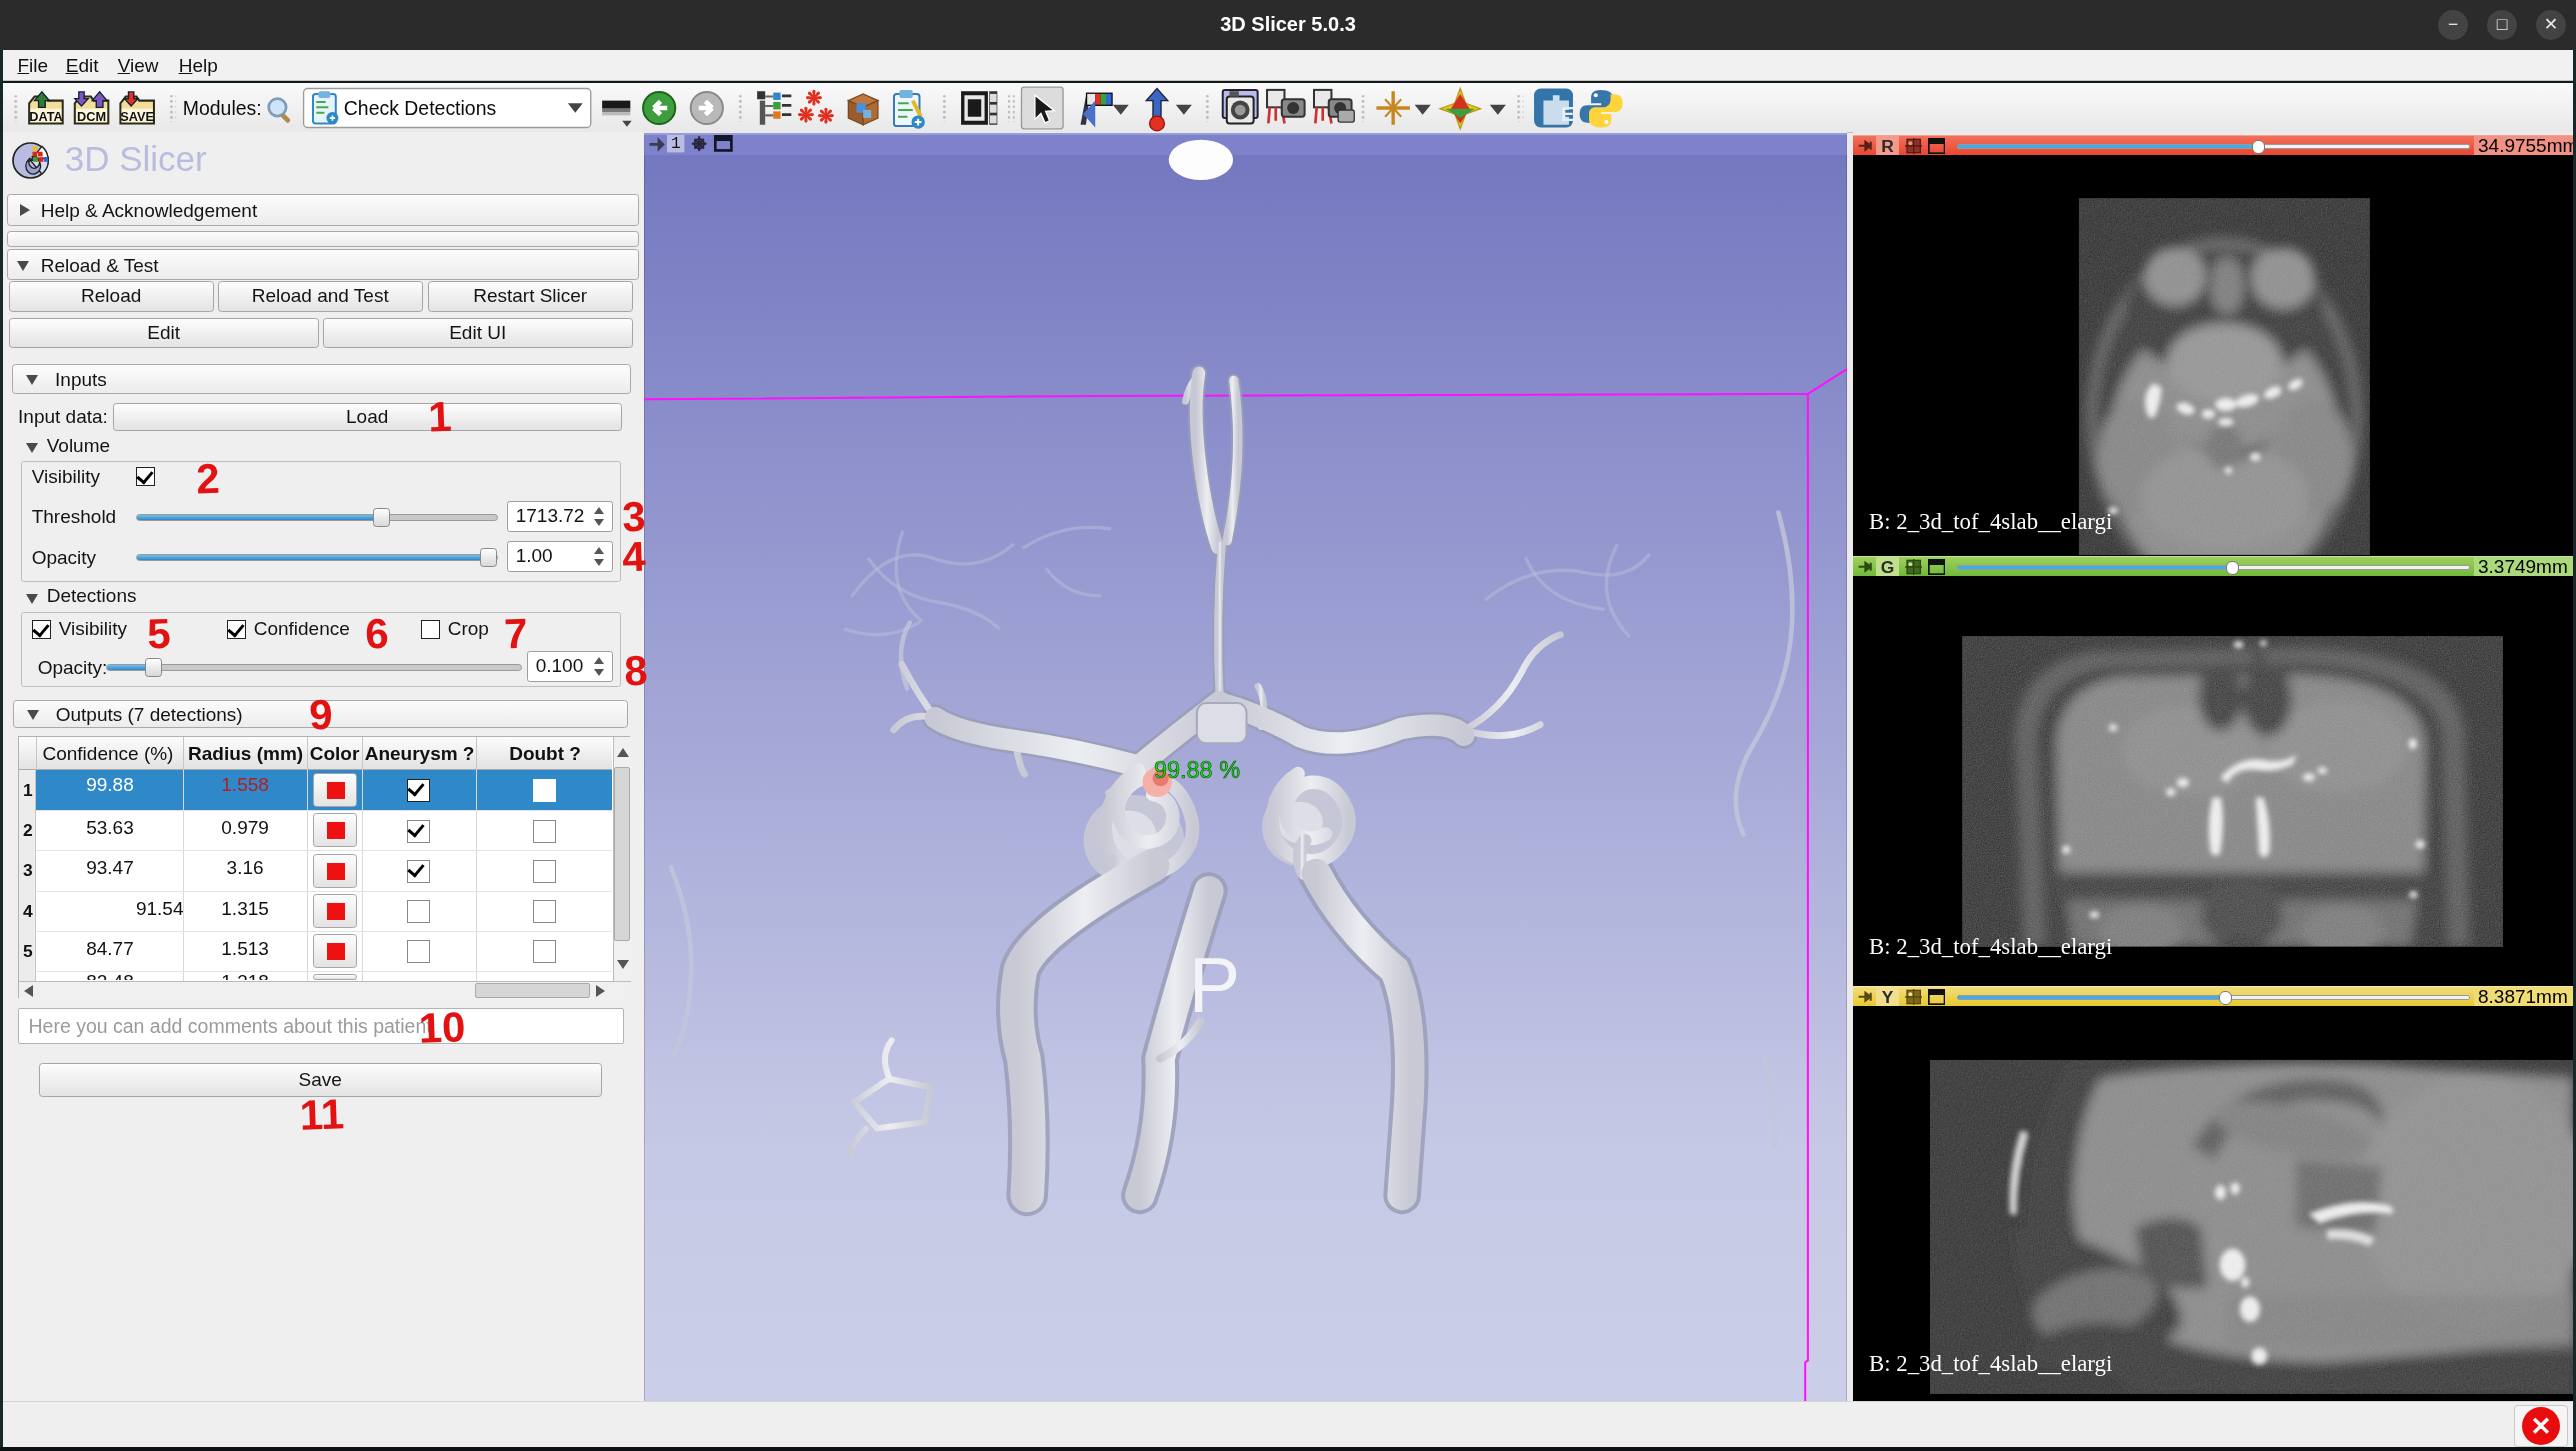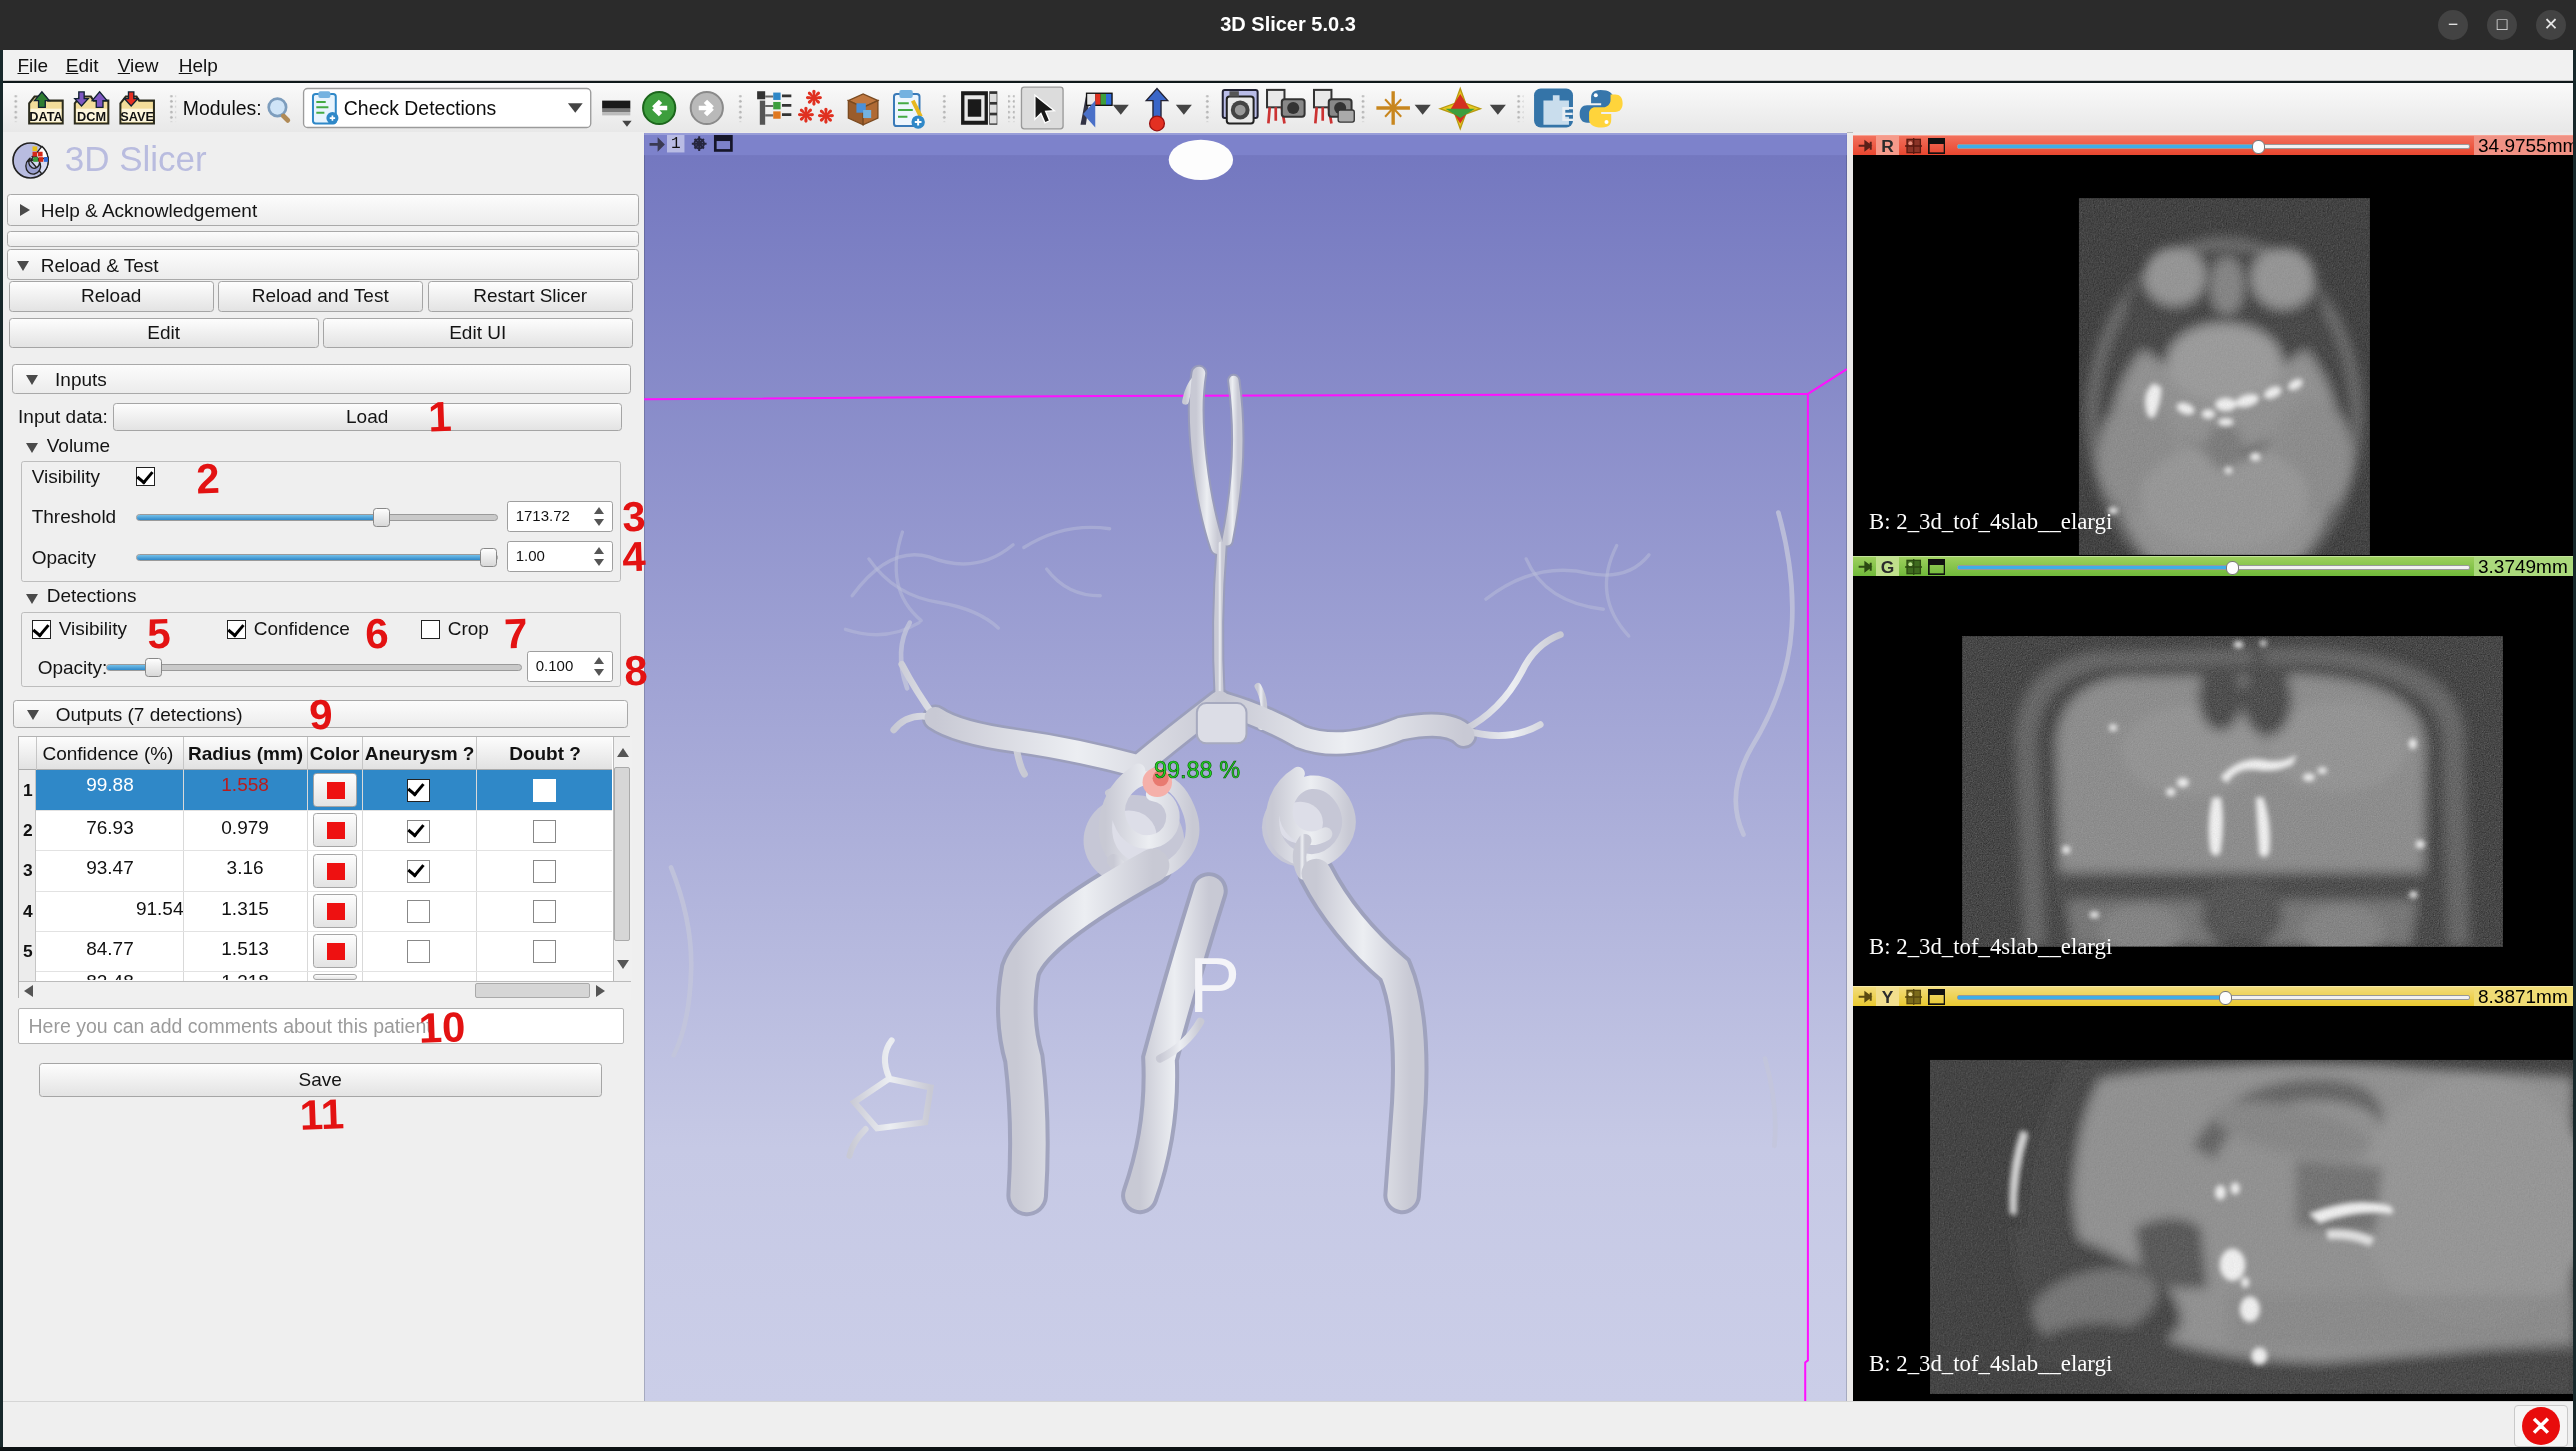--- a/index.html
+++ b/index.html
@@ -25,21 +25,21 @@
 .tri.down { border-top:10.7px solid #4a4a4a; border-left:6.7px solid transparent; border-right:6.7px solid transparent; top:11.4px !important; left:9.4px !important; }
 .hdrbox .lbl { position:absolute; left:33px; top:5.4px; font-size:19px; color:#141414; }
 .btn { position:absolute; background:linear-gradient(#fdfdfd,#e3e3e3); border:1.3px solid #a5a5a5; border-radius:3.4px; text-align:center; font-size:19px; color:#141414; }
 .gbox { position:absolute; border:1.3px solid #bdbdbd; border-radius:2.7px; }
 .glabel { position:absolute; font-size:19px; color:#141414; }
 .cb { position:absolute; width:19px; height:19px; background:#fff; border:1.3px solid #222; }
 .cb.checked:after { content:""; position:absolute; left:3.4px; top:0px; width:6.7px; height:12px; border:solid #000; border-width:0 3.4px 3.4px 0; transform:rotate(40deg); }
 .slider { position:absolute; height:6.7px; border-radius:3.4px; background:#c9c9c9; border:0.7px solid #9a9a9a; }
 .slider .fill { position:absolute; left:0; top:0; bottom:0; background:linear-gradient(#73c0ea,#2f88c8); border-radius:3.4px; }
 .slider .handle { position:absolute; top:-6.7px; width:17.4px; height:19px; background:linear-gradient(#fefefe,#d8d8d8); border:1.3px solid #888; border-radius:3.4px; }
-.spin { position:absolute; background:#fff; border:1.3px solid #9f9f9f; border-radius:2.7px; font-size:15px; color:#111; padding-left:8px; }
+.spin { position:absolute; background:#fff; border:1.3px solid #9f9f9f; border-radius:2.7px; font-size:19px; color:#111; padding-left:8px; }
 .spin .arrows { position:absolute; right:2.7px; top:1.3px; bottom:1.3px; width:20px; }
 .spin .arrows:before { content:""; position:absolute; left:5.4px; top:4px; border-left:5.4px solid transparent; border-right:5.4px solid transparent; border-bottom:7.4px solid #555; }
 .spin .arrows:after { content:""; position:absolute; left:5.4px; bottom:4px; border-left:5.4px solid transparent; border-right:5.4px solid transparent; border-top:7.4px solid #555; }
 .ann { position:absolute; color:#e31212; font-weight:bold; font-size:42px; transform:translate(-50%,-50%) rotate(-2deg); font-style:normal; }
 .slicebar { position:absolute; left:0; width:720px; height:20px; }
 .slicebar .pin { position:absolute; left:5.4px; top:3.4px; width:17.4px; height:13.4px; }
 .slicebar .cell { position:absolute; left:23px; top:0; width:23px; height:20px; text-align:center; font-size:17.4px; font-weight:bold; color:#2b2b2b; line-height:20px; }
 .slicebar .mm { position:absolute; right:0; top:0; width:99px; height:20px; font-size:19px; color:#000; line-height:20px; padding-left:4px; }
 .sgroove { position:absolute; left:104px; top:8px; width:513px; height:4.7px; background:#f2f2f2; border:0.7px solid #999; border-radius:2px; }
 .sgroove .sfill { position:absolute; left:0; top:0; bottom:0; background:#3daee9; }
@@ -304,21 +304,21 @@
     <div style="position:absolute;left:457px;top:0;width:137px;height:33px;border-left:1.3px solid #c6c6c6;text-align:center;line-height:33px;font-weight:bold;">Doubt ?</div>
     <div style="position:absolute;left:0;top:33px;width:17.4px;height:211px;background:#ececec;border-right:1.3px solid #c6c6c6;"></div>
     <div style="position:absolute;left:0;top:33px;width:17.4px;height:40px;line-height:40px;text-align:center;font-weight:bold;font-size:17.4px;">1</div>
     <div style="position:absolute;left:0;top:73px;width:17.4px;height:40px;line-height:40px;text-align:center;font-weight:bold;font-size:17.4px;">2</div>
     <div style="position:absolute;left:0;top:113px;width:17.4px;height:40px;line-height:40px;text-align:center;font-weight:bold;font-size:17.4px;">3</div>
     <div style="position:absolute;left:0;top:154px;width:17.4px;height:40px;line-height:40px;text-align:center;font-weight:bold;font-size:17.4px;">4</div>
     <div style="position:absolute;left:0;top:194px;width:17.4px;height:40px;line-height:40px;text-align:center;font-weight:bold;font-size:17.4px;">5</div>
     <div style="position:absolute;left:17.4px;top:33px;width:576px;height:40px;background:#2f88c8;"></div>
     <div style="position:absolute;left:17.4px;top:33px;width:147px;height:29.5px;color:#fff;text-align:center;line-height:29.5px;">99.88</div>
     <div style="position:absolute;left:164px;top:33px;width:124px;height:29.5px;color:#b91c1c;text-align:center;line-height:29.5px;">1.558</div>
-    <div style="position:absolute;left:17.4px;top:73px;width:147px;height:35px;text-align:center;line-height:35px;">76.93</div>
+    <div style="position:absolute;left:17.4px;top:73px;width:147px;height:35px;text-align:center;line-height:35px;">53.63</div>
     <div style="position:absolute;left:164px;top:73px;width:124px;height:35px;text-align:center;line-height:35px;">0.979</div>
     <div style="position:absolute;left:17.4px;top:113px;width:147px;height:35px;text-align:center;line-height:35px;">93.47</div>
     <div style="position:absolute;left:164px;top:113px;width:124px;height:35px;text-align:center;line-height:35px;">3.16</div>
     <div style="position:absolute;left:17.4px;top:154px;width:147px;height:35px;text-align:right;line-height:35px;">91.54</div>
     <div style="position:absolute;left:164px;top:154px;width:124px;height:35px;text-align:center;line-height:35px;">1.315</div>
     <div style="position:absolute;left:17.4px;top:194px;width:147px;height:35px;text-align:center;line-height:35px;">84.77</div>
     <div style="position:absolute;left:164px;top:194px;width:124px;height:35px;text-align:center;line-height:35px;">1.513</div>
     <div style="position:absolute;left:17.4px;top:234px;width:147px;height:9.4px;overflow:hidden;">
         <div style="text-align:center;">82.48</div>
       </div>

